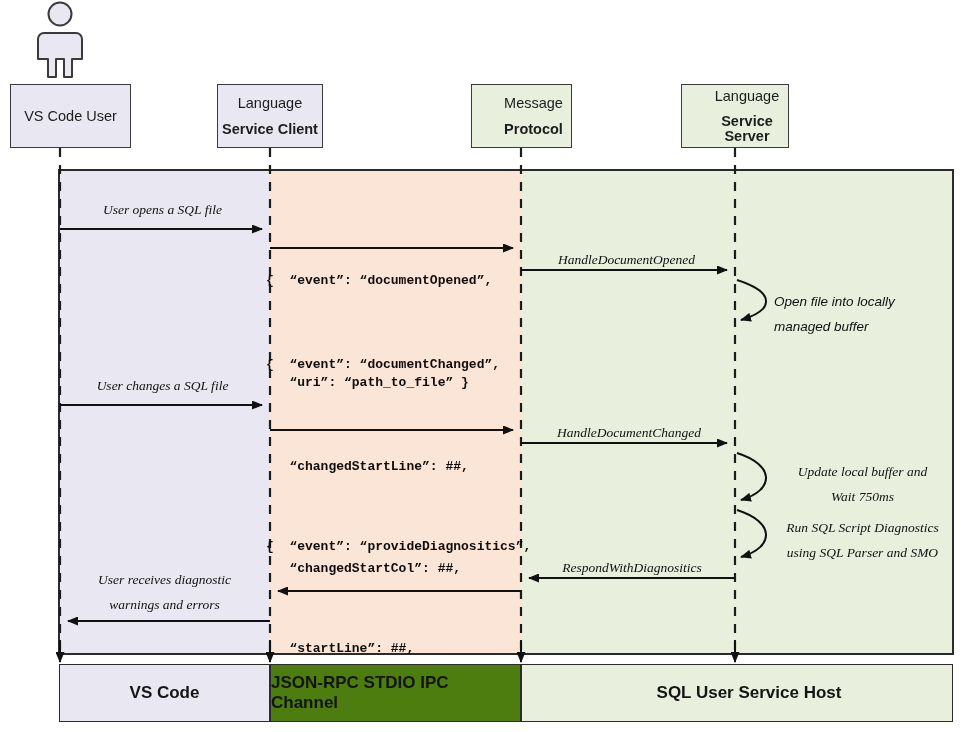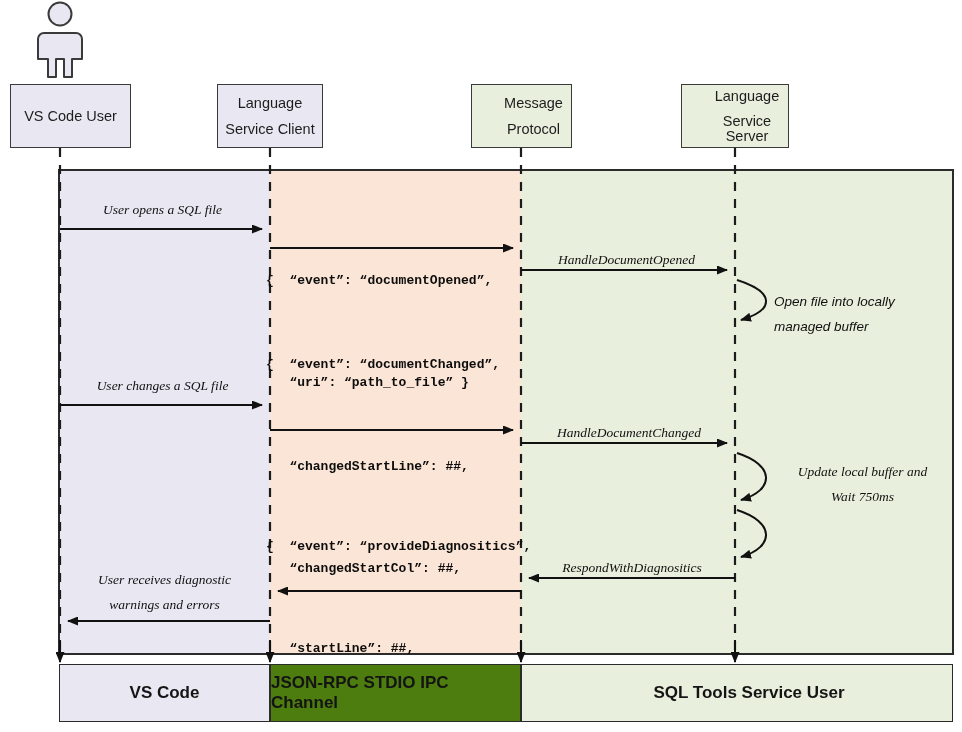--- a/index.html
+++ b/index.html
@@ -32,21 +32,21 @@
     display: flex;
     flex-direction: column;
     align-items: center;
     justify-content: center;
     font-size: 14.5px;
     color: #1d1d1d;
     line-height: 1.0;
     text-align: center;
   }
   .pbox .ln { display: block; }
-  .pbox .ln + .ln { margin-top: 11px; }
+  .pbox .ln + .ln { margin-top: 11px; font-weight: bold; }
   .fill-lav { background: #e9e7f2; }
   .fill-grn { background: #e9efdd; padding-left: 24px; }
   .fill-org { background: #4d7c0f; }
 
   
   .fbox {
     position: absolute;
     box-sizing: border-box;
     border: 1.6px solid #2b2b2b;
     display: flex;
@@ -175,20 +175,24 @@
 
   <div class="lbl ctr" style="left:524px; top:420px; width:210px;">
     <span>HandleDocumentChanged</span>
   </div>
 
   <div class="lbl ctr" style="left:770px; top:459px; width:185px;">
     <span>Update local buffer and</span><br>
     <span>Wait 750ms</span>
   </div>
 
+  <div class="lbl ctr" style="left:765px; top:515px; width:195px;">
+    <span>Run SQL Script Diagnostics</span><br>
+    <span>using SQL Parser and SMO</span>
+  </div>
 
   <div class="lbl ctr" style="left:528px; top:555px; width:208px;">
     <span>RespondWithDiagnositics</span>
   </div>
 
   <div class="lbl ctr" style="left:62px; top:567px; width:205px;">
     <span>User receives diagnostic</span><br>
     <span>warnings and errors</span>
   </div>
 
@@ -215,16 +219,16 @@
     
   </div>
 
   <div class="fbox fill-lav" style="left:59px; top:664px; width:211px; height:58px;">
     <span>VS Code</span>
   </div>
   <div class="fbox fill-org" style="left:270px; top:664px; width:251px; height:58px;">
     <span>JSON-RPC STDIO IPC Channel</span>
   </div>
   <div class="fbox fill-grn" style="left:521px; top:664px; width:432px; height:58px;">
-    <span>SQL Tools Service User</span>
+    <span>SQL User Service Host</span>
   </div>
 
 </div>
 
 </body></html>

